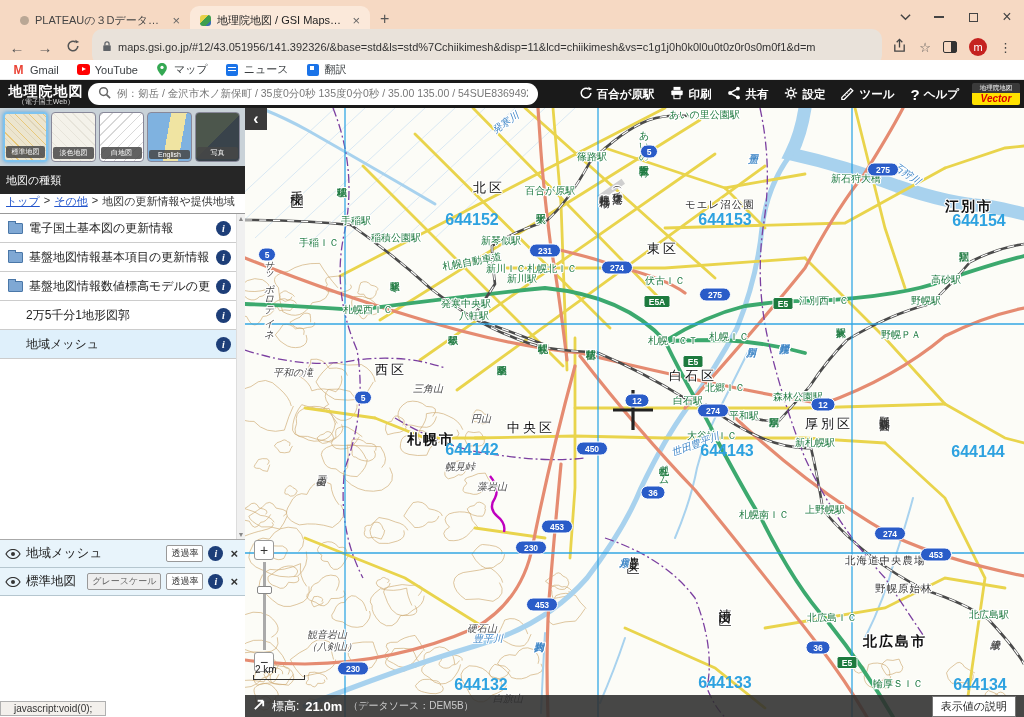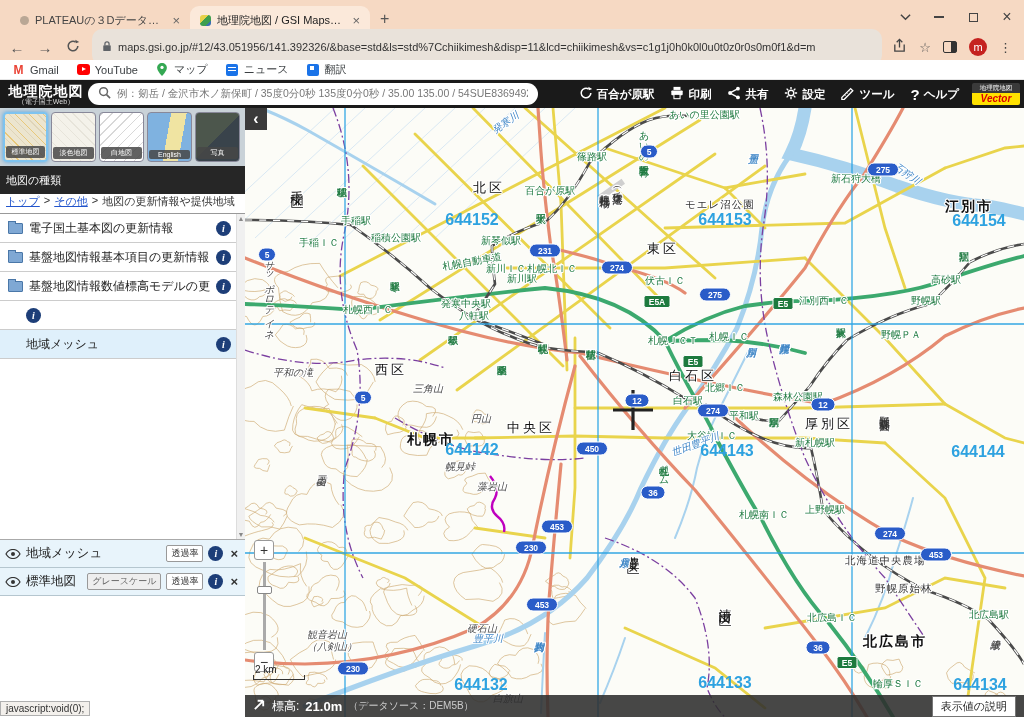--- a/index.html
+++ b/index.html
@@ -84,21 +84,21 @@
   .scrollstrip { position:absolute; right:0; top:0; bottom:0; width:9px; background:#f0f0f0; border-left:1px solid #ddd; display:flex; flex-direction:column; justify-content:space-between; align-items:center; font-size:7px; color:#888; padding:1px 0; }
   .selhdr { height:22px; background:#262626; color:#fff; display:flex; align-items:center; padding:0 6px; }
   .selhdr .st { font-size:12px; font-weight:bold; flex:1; }
   .rstbtn { background:#fff; color:#222; border:1px solid #888; border-radius:2px; font-size:10px; padding:1px 7px; }
   .layerrow { height:28px; background:#e8f4fb; border-bottom:1px solid #b5c6cf; display:flex; align-items:center; gap:5px; padding:0 5px; }
   .layerrow .lname { font-size:12.5px; color:#222; flex:1; white-space:nowrap; overflow:hidden; }
   .minibtn { background:#fff; border:1px solid #999; border-radius:2px; font-size:9px; color:#333; padding:1px 4px; white-space:nowrap; flex:none; }
   .minibtn.gray { background:#eee; color:#666;text-align:center; }
   .lx { font-size:13px; font-weight:bold; color:#333; padding:0 2px; }
   .sbfill { flex:1; background:#fff; position:relative; }
-  .statustip { position:absolute; left:0; bottom:1px; background:#f3f0ec; border:1px solid #b0b0b0; font-size:10px; color:#333; padding:1px 5px; white-space:nowrap; }
+  .statustip { position:absolute; left:0; bottom:1px; background:#f3f0ec; border:1px solid #b0b0b0; font-size:10px; color:#333; padding:1px 13px; white-space:nowrap; }
 
   
   .maparea { position:absolute; left:245px; top:108px; width:779px; height:609px; background:#fbfbf6; overflow:hidden; }
   .maparea svg.mapsvg { position:absolute; left:0; top:0; }
   svg text { paint-order:stroke; stroke:#fff; stroke-width:2.2px; stroke-linejoin:round; font-family:"Liberation Sans","DejaVu Sans",sans-serif; }
   svg text.t-city { font-size:14px; font-weight:bold; fill:#111; letter-spacing:2px; }
   svg text.t-ward { font-size:13px; fill:#111; letter-spacing:3px; }
   svg text.t-place { font-size:10.5px; fill:#333; letter-spacing:1px; }
   svg text.t-peak { font-size:10px; font-style:italic; fill:#4a4a4a; }
   svg text.t-sta { font-size:10px; fill:#1e7a40; }
@@ -313,20 +313,21 @@
         <span class="folder"></span>
         <span class="lbl">基盤地図情報基本項目の更新情報</span>
         <span class="info">i</span>
       </div>
       <div class="mitem">
         <span class="folder"></span>
         <span class="lbl">基盤地図情報数値標高モデルの更新情報</span>
         <span class="info">i</span>
       </div>
       <div class="mitem nofolder">
+        <span class="lbl">2万5千分1地形図郭</span>
         <span class="info">i</span>
       </div>
       <div class="mitem nofolder sel">
         <span class="lbl">地域メッシュ</span>
         <span class="info">i</span>
       </div>
       <div class="scrollstrip">
         <span>▲</span>
         <span>▼</span>
       </div>

